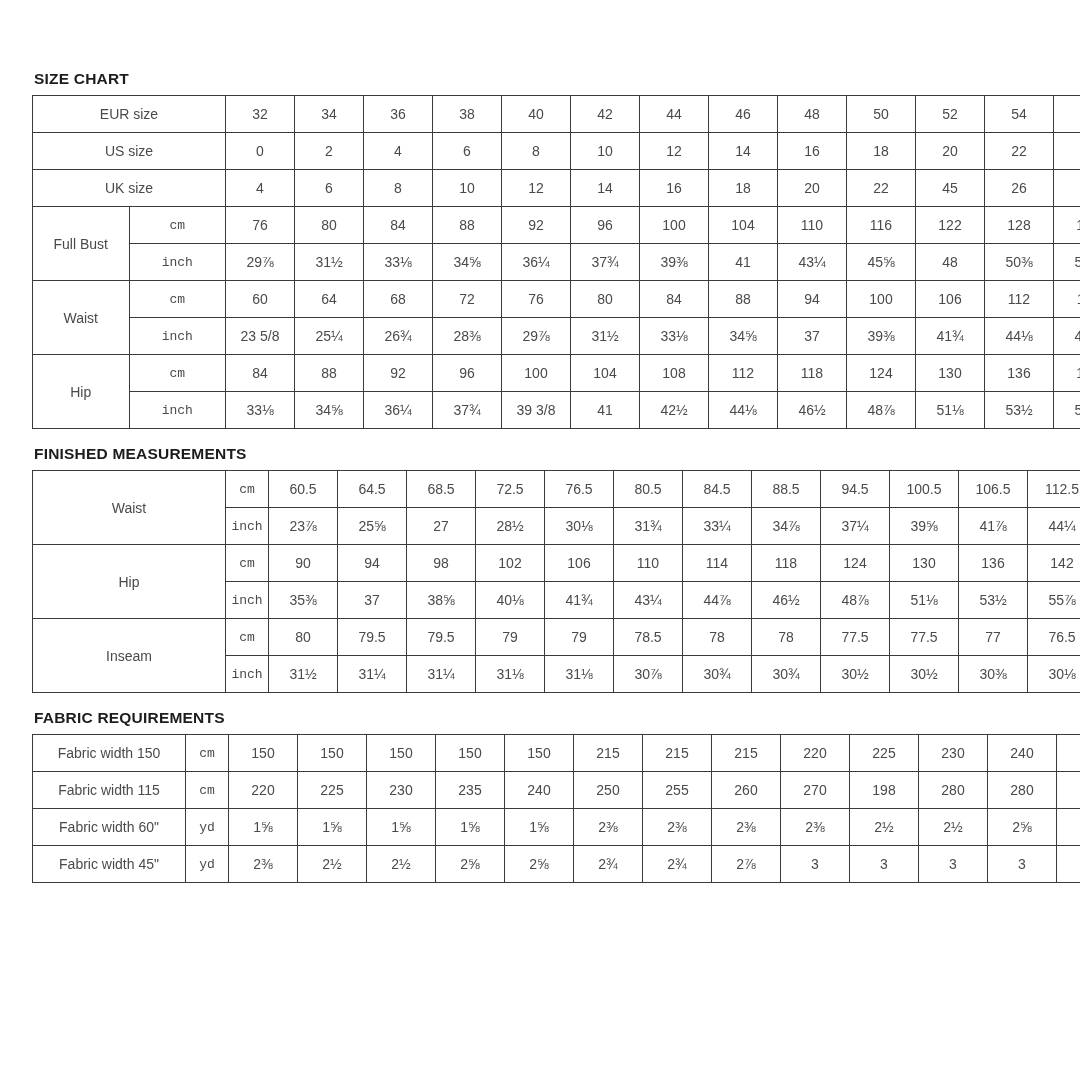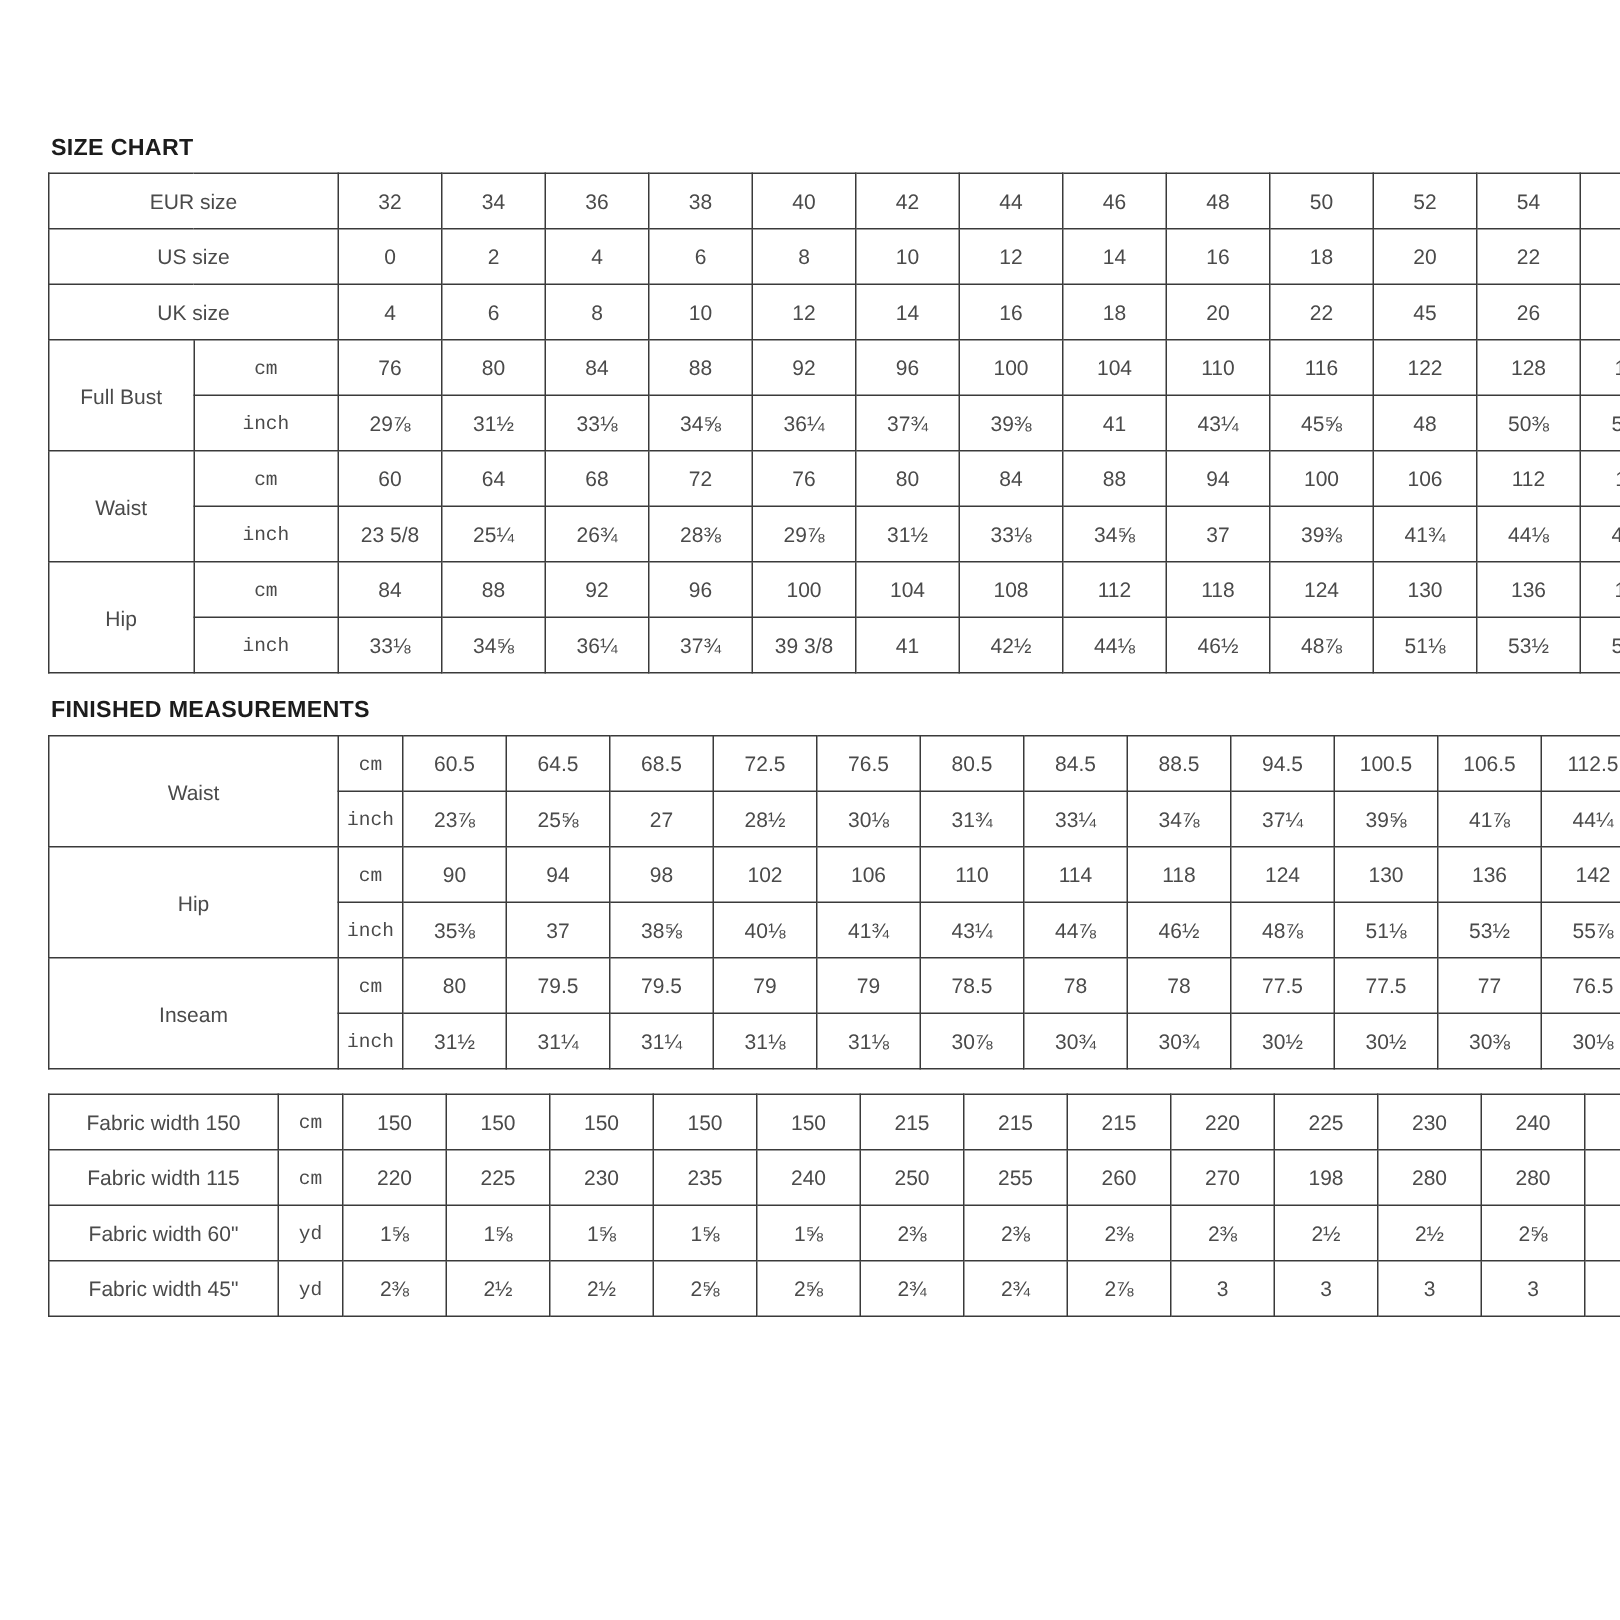--- a/index.html
+++ b/index.html
@@ -12,21 +12,21 @@
     height: 1080px;
     font-family: "Liberation Sans", sans-serif;
     color: #3c3c3c;
     overflow: hidden;
   }
   #page {
     position: relative;
     width: 1080px;
     height: 1080px;
     box-sizing: border-box;
-    padding: 90px 32px 0 32px;
+    padding: 70px 32px 0 32px;
     border-radius: 13px;
   }
   .section { margin-bottom: 0; }
   .section-title {
     font-size: 15.5px;
     font-weight: bold;
     color: #1c1c1c;
     letter-spacing: 0.2px;
     margin: 0 0 8px 2px;
     line-height: 1.1;
@@ -322,20 +322,21 @@
               <td class="val">30½</td>
               <td class="val">30½</td>
               <td class="val">30⅜</td>
               <td class="val">30⅛</td>
             </tr>
           </tbody>
         </table>
       </div>
       <div class="spacer"></div>
       <div class="section">
+        <div class="section-title">FABRIC REQUIREMENTS</div>
         <table class="chart">
           <tbody>
             <tr>
               <td class="rowlabel fabriclabel" style="width: 148px;">Fabric width 150</td>
               <td class="unit">cm</td>
               <td class="val">150</td>
               <td class="val">150</td>
               <td class="val">150</td>
               <td class="val">150</td>
               <td class="val">150</td>

